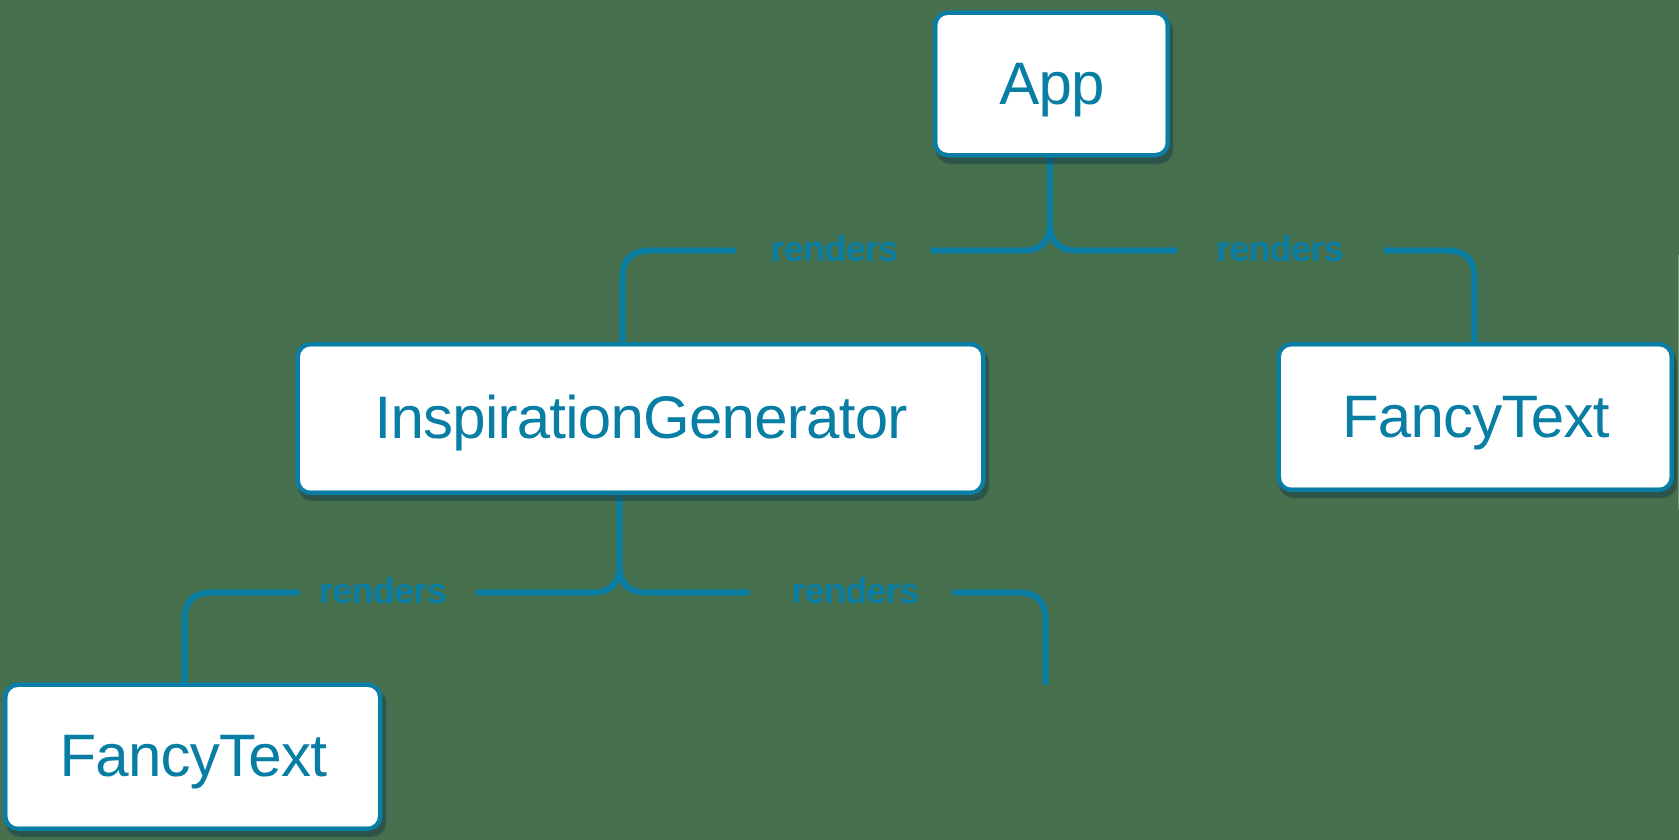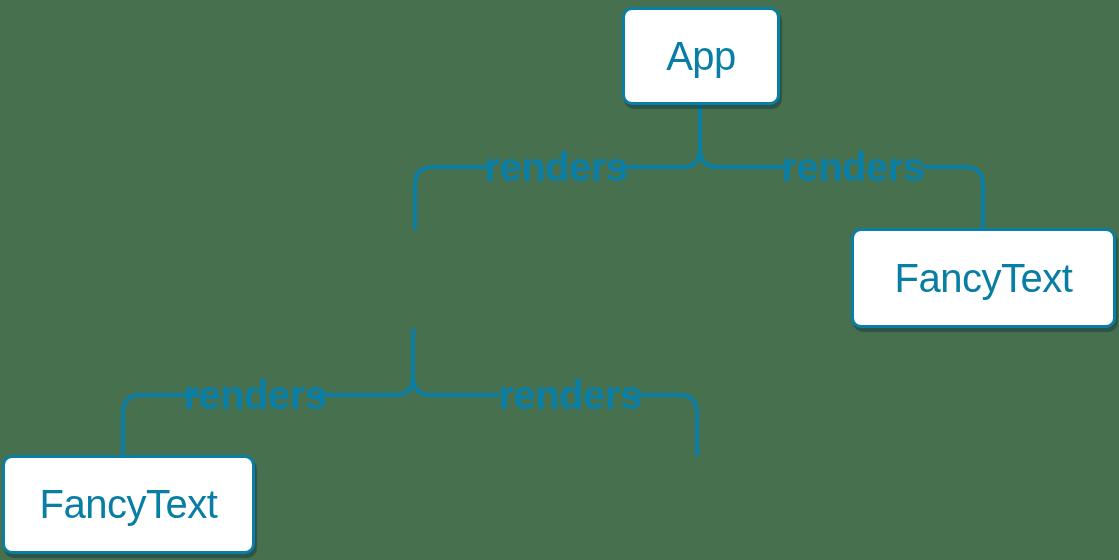--- a/index.html
+++ b/index.html
@@ -40,21 +40,21 @@
   }
   .node-app        { left: 622px; top: 7px;   width: 158px; height: 98px;  }
   .node-ig         { left: 197px; top: 228px; width: 460px; height: 102px; }
   .node-ft-top     { left: 851px; top: 228px; width: 265px; height: 100px; }
   .node-ft-bottom  { left: 2px;   top: 455px; width: 253px; height: 99px;  }
   .node-copyright  { left: 568px; top: 455px; width: 265px; height: 99px;  }
   .edge-label {
     position: absolute;
     transform: translate(-50%, -50%);
     color: #0a7ea4;
-    font-size: 40px;
+    font-size: 24px;
     font-weight: bold;
     letter-spacing: -0.5px;
     white-space: nowrap;
   }
   .lbl-app-ig  { left: 556px; top: 167px; }
   .lbl-app-ft  { left: 853px; top: 167px; }
   .lbl-ig-ft   { left: 255px; top: 395px; }
   .lbl-ig-cr   { left: 570px; top: 395px; }
 </style>
 </head>
@@ -76,20 +76,23 @@
 
     <path class="edge" d="M198 395 H141 Q123 395 123 413 V455"></path>
 
     <path class="edge" d="M637 395 H679 Q697 395 697 413 V455"></path>
   </svg>
 
   <div class="node node-app">
     <span>App</span>
   </div>
 
+  <div class="node node-ig">
+    <span>InspirationGenerator</span>
+  </div>
 
   <div class="node node-ft-top">
     <span>FancyText</span>
   </div>
 
   <div class="node node-ft-bottom">
     <span>FancyText</span>
   </div>
 
 

